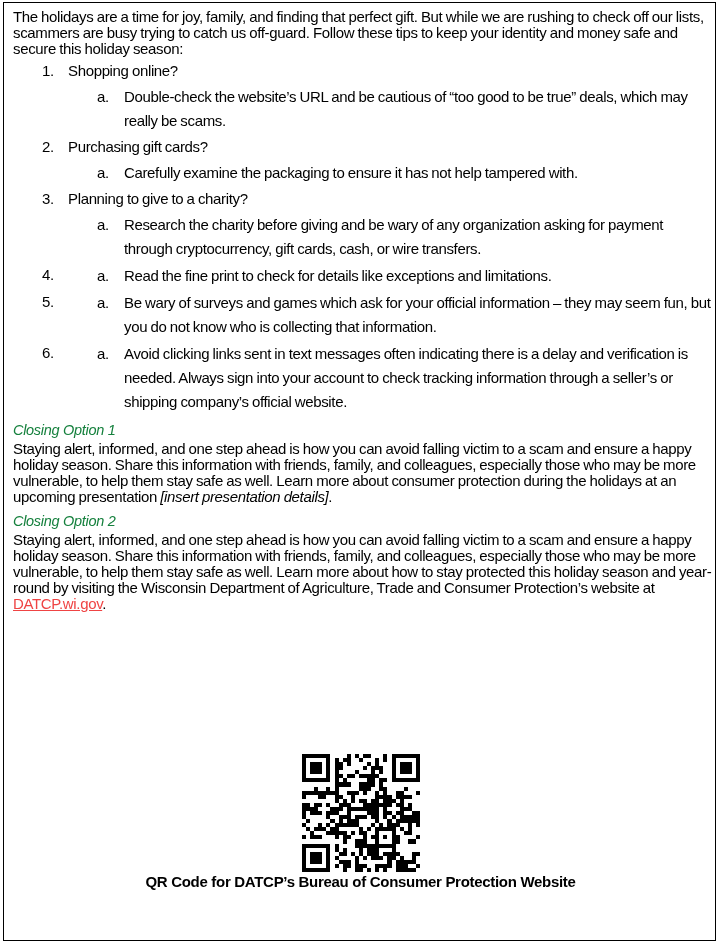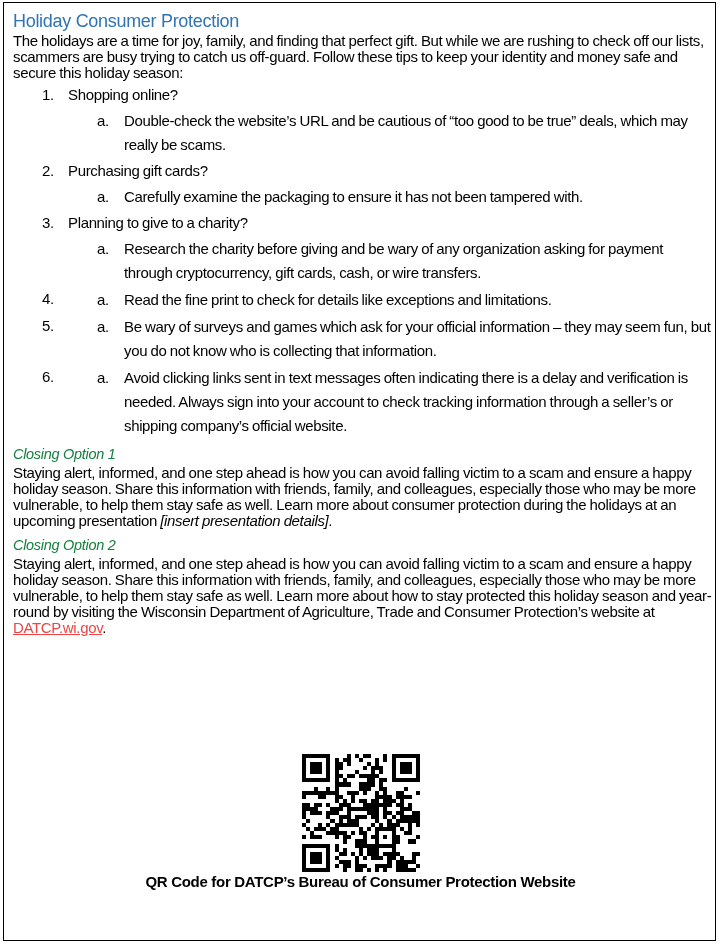--- a/index.html
+++ b/index.html
@@ -38,41 +38,40 @@
     font-size: 15px; font-weight: bold; line-height: 20px; margin-top: 0;
     letter-spacing: -0.3px;
   }
   .qr-link { font-size: 14.5px; font-weight: bold; line-height: 20px; letter-spacing: -0.3px; }
 </style>
 </head>
 <body>
 
 <div class="page">
   <div class="content">
-    <h1 class="title">Holiday Consumer Protection</h1>
     <p class="para">The holidays are a time for joy, family, and finding that perfect gift. But while we are rushing to check off our lists, scammers are busy trying to catch us off-guard. Follow these tips to keep your identity and money safe and secure this holiday season:</p>
 
     <ol class="main">
       <li>
         <span class="num">1.</span>
         <span>Shopping online?</span>
         <ol class="sub">
           <li>
             <span class="letter">a.</span>
             <span>Double-check the website’s URL and be cautious of “too good to be true” deals, which may really be scams.</span>
           </li>
         </ol>
       </li>
       <li>
         <span class="num">2.</span>
         <span>Purchasing gift cards?</span>
         <ol class="sub">
           <li>
             <span class="letter">a.</span>
-            <span>Carefully examine the packaging to ensure it has not been tampered with.</span>
+            <span>Carefully examine the packaging to ensure it has not help tampered with.</span>
           </li>
         </ol>
       </li>
       <li>
         <span class="num">3.</span>
         <span>Planning to give to a charity?</span>
         <ol class="sub">
           <li>
             <span class="letter">a.</span>
             <span>Research the charity before giving and be wary of any organization asking for payment through cryptocurrency, gift cards, cash, or wire transfers.</span>

